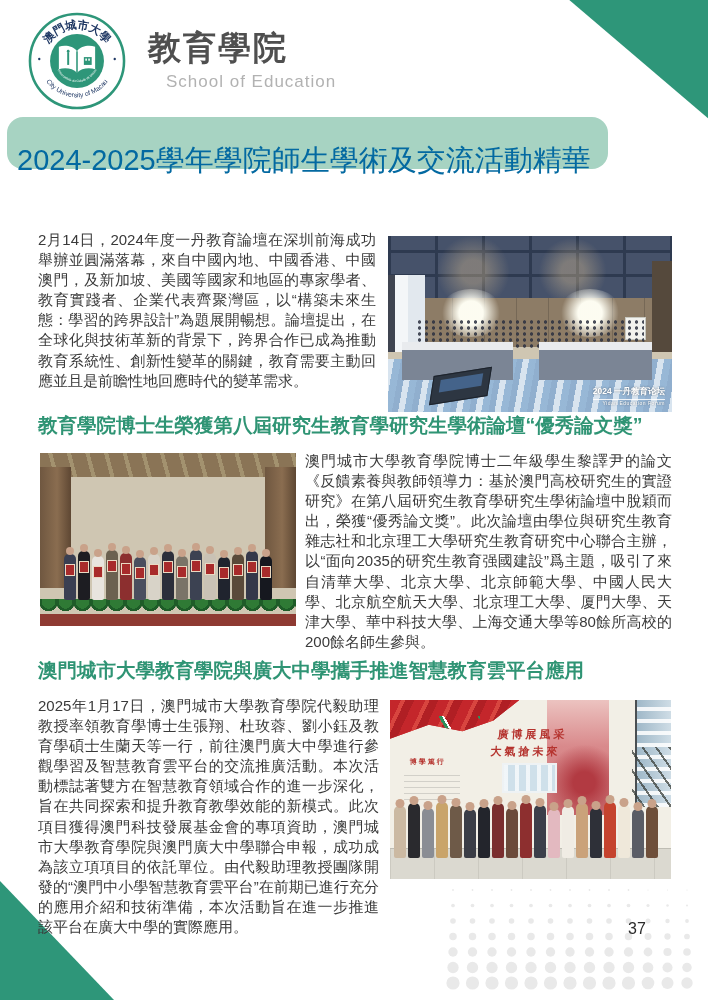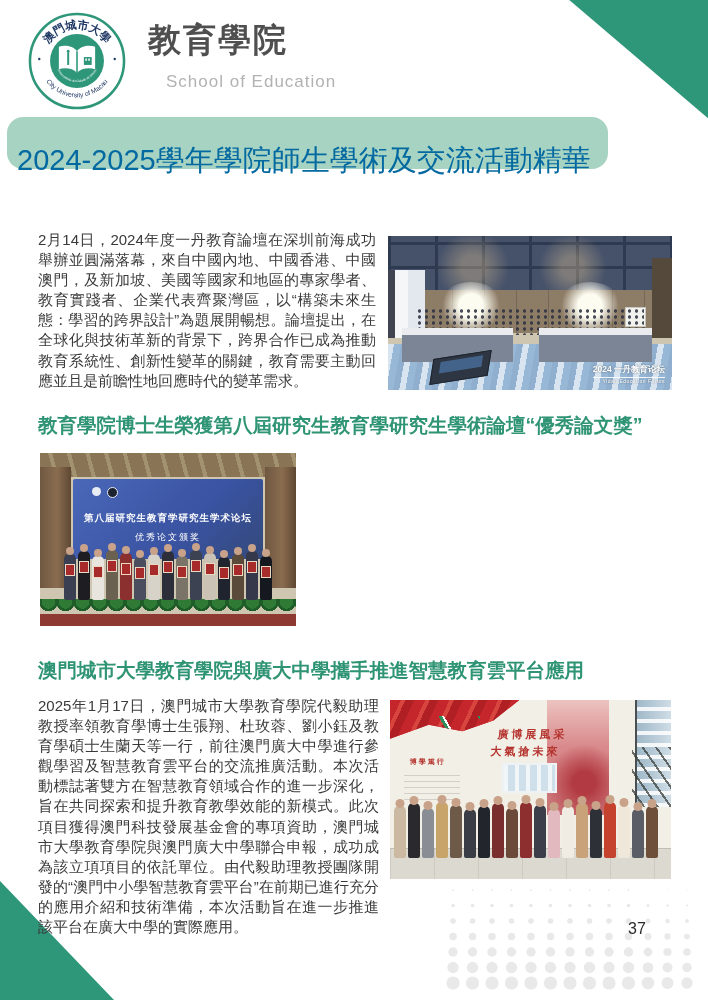--- a/index.html
+++ b/index.html
@@ -6,21 +6,21 @@
   #page{position:relative;width:708px;height:1000px;background:#fff;overflow:hidden;margin:0 auto;}
 
   
   .tri-tr{position:absolute;left:565px;top:0;width:143px;height:122px;background:#2e9679;
           clip-path:polygon(3% 0,100% 0,100% 97%);}
   .tri-bl{position:absolute;left:0;top:881px;width:114px;height:119px;background:#2e9679;
           clip-path:polygon(0 0,0 100%,100% 100%);}
 
   
   .logo{position:absolute;left:28px;top:12px;width:98px;height:98px;}
-  .school-title{position:absolute;left:148px;top:18px;font-size:33px;font-weight:700;color:#4f4f4f;letter-spacing:2px;}
+  .school-title{position:absolute;left:148px;top:26px;font-size:33px;font-weight:700;color:#4f4f4f;letter-spacing:2px;}
   .school-subtitle{position:absolute;left:149px;top:72px;font-size:17px;color:#b2b2b2;letter-spacing:1px;margin-left:17px;}
 
   
   .banner{position:absolute;left:7px;top:117px;width:601px;height:52px;background:#a7d3c2;border-radius:16px;}
   .banner-text{position:absolute;left:10px;top:17px;line-height:52px;font-size:29px;font-weight:400;color:#0369a1;white-space:nowrap;}
 
   .h-green{position:absolute;font-size:19.5px;font-weight:700;color:#2f9474;white-space:nowrap;}
   .body-text{position:absolute;font-size:15px;line-height:1.34;color:#3a3a3a;text-align:justify;text-justify:inter-ideograph;}
 
   .photo{position:absolute;overflow:hidden;background:#cfc6b2;}
@@ -142,21 +142,21 @@
     </text>
   </svg>
   <div class="school-title">教育學院</div>
   <div class="school-subtitle">School of Education</div>
 
   <div class="banner">
     <div class="banner-text">2024-2025學年學院師生學術及交流活動精華</div>
   </div>
 
   <div class="body-text" style="left:38px;top:230px;width:338px;">2月14日，2024年度一丹教育論壇在深圳前海成功舉辦並圓滿落幕，來自中國內地、中國香港、中國澳門，及新加坡、美國等國家和地區的專家學者、教育實踐者、企業代表齊聚灣區，以“構築未來生態：學習的跨界設計”為題展開暢想。論壇提出，在全球化與技術革新的背景下，跨界合作已成為推動教育系統性、創新性變革的關鍵，教育需要主動回應並且是前瞻性地回應時代的變革需求。</div>
-  <div class="photo" style="left:388px;top:236px;width:284px;height:154px;">
+  <div class="photo" style="left:388px;top:236px;width:284px;height:176px;">
     <div class="p1-carpet"></div>
     <div class="p1-ceiling"></div>
     <div class="p1-wall"></div>
     <div class="p1-window"></div>
     <div class="p1-colR"></div>
     <div class="p1-sign"></div>
     <div class="p1-glow" style="left:18%;top:30%;"></div>
     <div class="p1-glow" style="left:60%;top:30%;"></div>
     <div class="p1-aud"></div>
     <div class="p1-table" style="left:5%;top:60%;width:39%;height:22%;"></div>
@@ -168,28 +168,20 @@
       <div class="l1">2024 一丹教育论坛</div>
       <div class="l2">Yidan Education Forum</div>
     </div>
   </div>
 
   <div class="h-green" style="left:38px;top:412px;">教育學院博士生榮獲第八屆研究生教育學研究生學術論壇“優秀論文獎”</div>
   <div class="photo" style="left:40px;top:453px;width:256px;height:173px;">
     <div class="p2-top"></div>
     <div class="p2-wall" style="left:0;"></div>
     <div class="p2-wall" style="right:0;"></div>
-    <div class="p2-screen">
-      <div class="p2-logos">
-          <i></i>
-          <i></i>
-        </div>
-      <div class="p2-l1">第八届研究生教育学研究生学术论坛</div>
-      <div class="p2-l2">优秀论文颁奖</div>
-    </div>
     <div class="people" id="p2people">
         <div class="person" style="width: 12px; height: 46px; background: rgb(58, 63, 82);">
           <i class="phead" style="height: 8px; width: 8px;"></i>
           <i class="pcert"></i>
         </div>
         <div class="person" style="width: 12px; height: 49px; background: rgb(29, 29, 34);">
           <i class="phead" style="height: 8px; width: 8px;"></i>
           <i class="pcert"></i>
         </div>
         <div class="person" style="width: 12px; height: 44px; background: rgb(232, 228, 222);">
@@ -241,20 +233,21 @@
           <i class="pcert"></i>
         </div>
         <div class="person" style="width: 12px; height: 44px; background: rgb(22, 24, 31);">
           <i class="phead" style="height: 8px; width: 8px;"></i>
           <i class="pcert"></i>
         </div>
       </div>
     <div class="p2-plants"></div>
     <div class="p2-front"></div>
   </div>
+  <div class="body-text" style="left:305px;top:451px;width:367px;">澳門城市大學教育學院博士二年級學生黎譯尹的論文《反饋素養與教師領導力：基於澳門高校研究生的實證研究》在第八屆研究生教育學研究生學術論壇中脫穎而出，榮獲“優秀論文獎”。此次論壇由學位與研究生教育雜志社和北京理工大學研究生教育研究中心聯合主辦，以“面向2035的研究生教育强國建設”爲主題，吸引了來自清華大學、北京大學、北京師範大學、中國人民大學、北京航空航天大學、北京理工大學、厦門大學、天津大學、華中科技大學、上海交通大學等80餘所高校的200餘名師生參與。</div>
 
   <div class="h-green" style="left:38px;top:657px;">澳門城市大學教育學院與廣大中學攜手推進智慧教育雲平台應用</div>
   <div class="body-text" style="left:38px;top:696px;width:341px;">2025年1月17日，澳門城市大學教育學院代毅助理教授率領教育學博士生張翔、杜玫蓉、劉小鈺及教育學碩士生蘭天等一行，前往澳門廣大中學進行參觀學習及智慧教育雲平台的交流推廣活動。本次活動標誌著雙方在智慧教育領域合作的進一步深化，旨在共同探索和提升教育教學效能的新模式。此次項目獲得澳門科技發展基金會的專項資助，澳門城市大學教育學院與澳門廣大中學聯合申報，成功成為該立項項目的依託單位。由代毅助理教授團隊開發的“澳門中小學智慧教育雲平台”在前期已進行充分的應用介紹和技術準備，本次活動旨在進一步推進該平台在廣大中學的實際應用。</div>
   <div class="photo photo3" style="left:390px;top:700px;width:281px;height:179px;">
     <div class="p3-mural">
         <i></i>
       </div>
     <div class="p3-pillar"></div>
     <div class="p3-callig">
       <div class="c1">廣博展風采</div>

